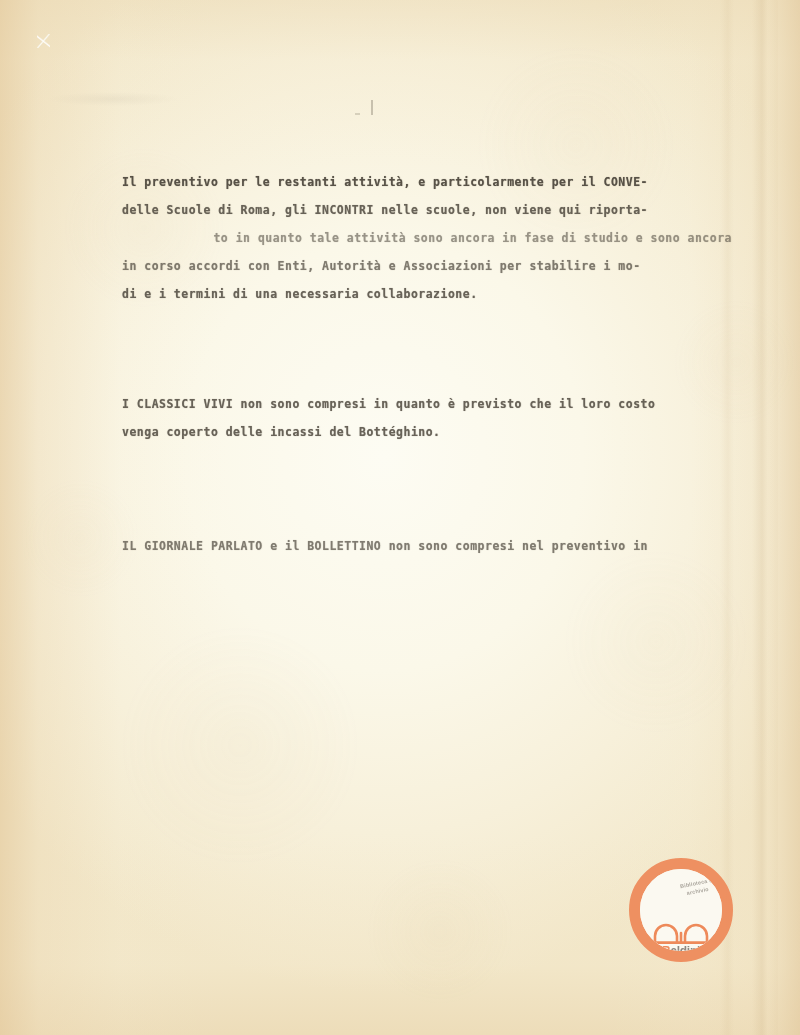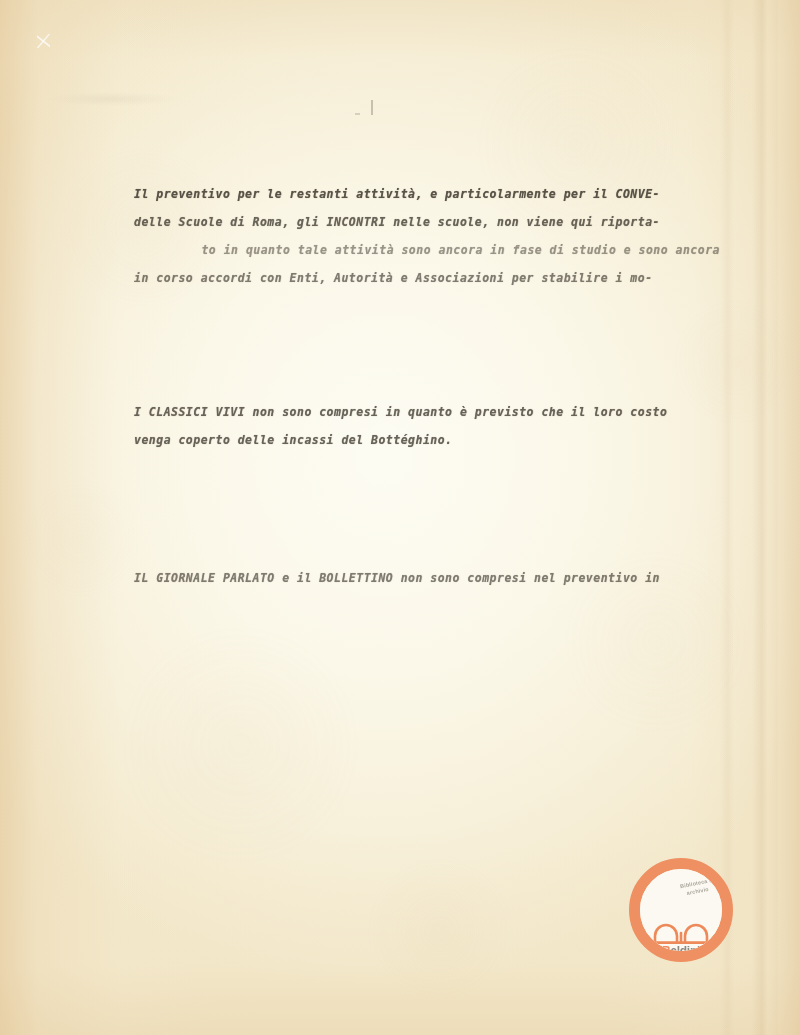--- a/index.html
+++ b/index.html
@@ -141,23 +141,22 @@
     top: 168px;
     width: 610px;
     font-family: "DejaVu Sans Mono", "Liberation Mono", monospace;
     font-size: 11.4px;
     letter-spacing: 0.55px;
     color: #4c463c;
     font-weight: 700;
     -webkit-font-smoothing: antialiased;
   }
   .para {
-    margin: 12px;
+    margin: 0;
     padding: 0;
-    font-style: italic;
   }
 
   .tline {
     height: 28px;
     line-height: 28px;
     white-space: pre;
     text-shadow:
       0 0 0.8px rgba(80,74,62,0.55),
       0.4px 0.3px 0.9px rgba(110,104,90,0.30);
     opacity: 0.93;
@@ -246,20 +245,21 @@
   <div class="tick-mark"></div>
   <div class="tick-dot"></div>
 
   <div class="typescript">
 
     <div class="para">
       <div class="tline">Il preventivo per le restanti attività, e particolarmente per il CONVE-</div>
       <div class="tline f3">delle Scuole di Roma, gli INCONTRI nelle scuole, non viene qui riporta-</div>
       <div class="tline f2">to in quanto tale attività sono ancora in fase di studio e sono ancora</div>
       <div class="tline f1">in corso accordi con Enti, Autorità e Associazioni per stabilire i mo-</div>
+      <div class="tline f3">di e i termini di una necessaria collaborazione.</div>
     </div>
 
     <div class="gap-1"></div>
 
     <div class="para">
       <div class="tline f3">I CLASSICI VIVI non sono compresi in quanto è previsto che il loro costo</div>
       <div class="tline f3">venga coperto delle incassi del Bottéghino.</div>
     </div>
 
     <div class="gap-2"></div>

